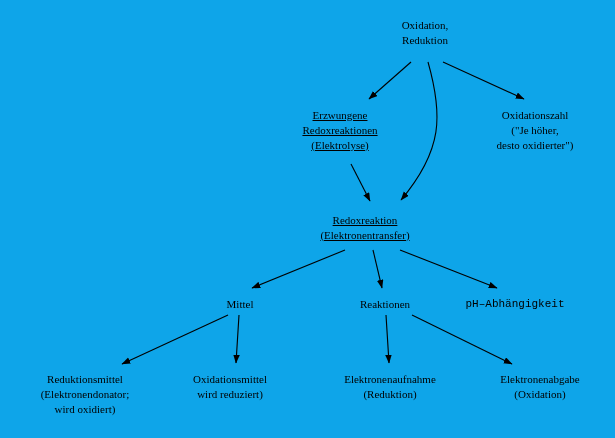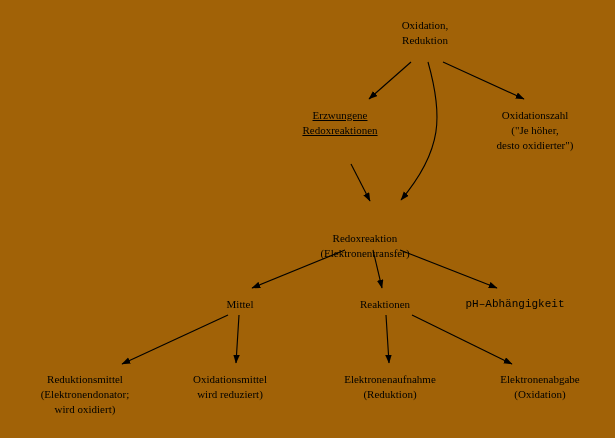--- a/index.html
+++ b/index.html
@@ -4,21 +4,21 @@
 <style>
   html, body {
     margin: 0;
     padding: 0;
     background: #ffffff;
   }
   #canvas {
     position: relative;
     width: 615px;
     height: 438px;
-    background: #a16207;
+    background: #0ea5e9;
     font-family: "Liberation Serif", serif;
     color: #000000;
     overflow: hidden;
   }
   .node {
     position: absolute;
     text-align: center;
     font-size: 11px;
     line-height: 15px;
     white-space: nowrap;
@@ -32,21 +32,21 @@
     left: 0;
     top: 0;
     width: 615px;
     height: 438px;
     pointer-events: none;
   }
   
   #n-oxidation     { left: 370px; top: 18px;  width: 110px; }
   #n-erzwungene    { left: 275px; top: 108px; width: 130px; text-decoration: underline; }
   #n-oxzahl        { left: 470px; top: 108px; width: 130px; }
-  #n-redox         { left: 290px; top: 231px; width: 150px; }
+  #n-redox         { left: 290px; top: 213px; width: 150px; text-decoration: underline; }
   #n-mittel        { left: 195px; top: 297px; width: 90px;  }
   #n-reaktionen    { left: 330px; top: 297px; width: 110px; }
   #n-ph            { left: 450px; top: 297px; width: 130px; font-family: Liberation Mono, monospace; }
   #n-reduktions    { left: 20px;  top: 372px; width: 130px; }
   #n-oxidations    { left: 155px; top: 372px; width: 150px; }
   #n-aufnahme      { left: 315px; top: 372px; width: 150px; }
   #n-abgabe        { left: 470px; top: 372px; width: 140px; }
 </style>
 </head>
 <body>
@@ -84,20 +84,21 @@
   </svg>
 
   <div class="node" id="n-oxidation">
     <span class="line">Oxidation,</span>
     <span class="line">Reduktion</span>
   </div>
 
   <div class="node" id="n-erzwungene">
     <span class="line">Erzwungene</span>
     <span class="line">Redoxreaktionen</span>
+    <span class="line">(Elektrolyse)</span>
   </div>
 
   <div class="node" id="n-oxzahl">
     <span class="line">Oxidationszahl</span>
     <span class="line">("Je höher,</span>
     <span class="line">desto oxidierter")</span>
   </div>
 
   <div class="node" id="n-redox">
     <span class="line">Redoxreaktion</span>

